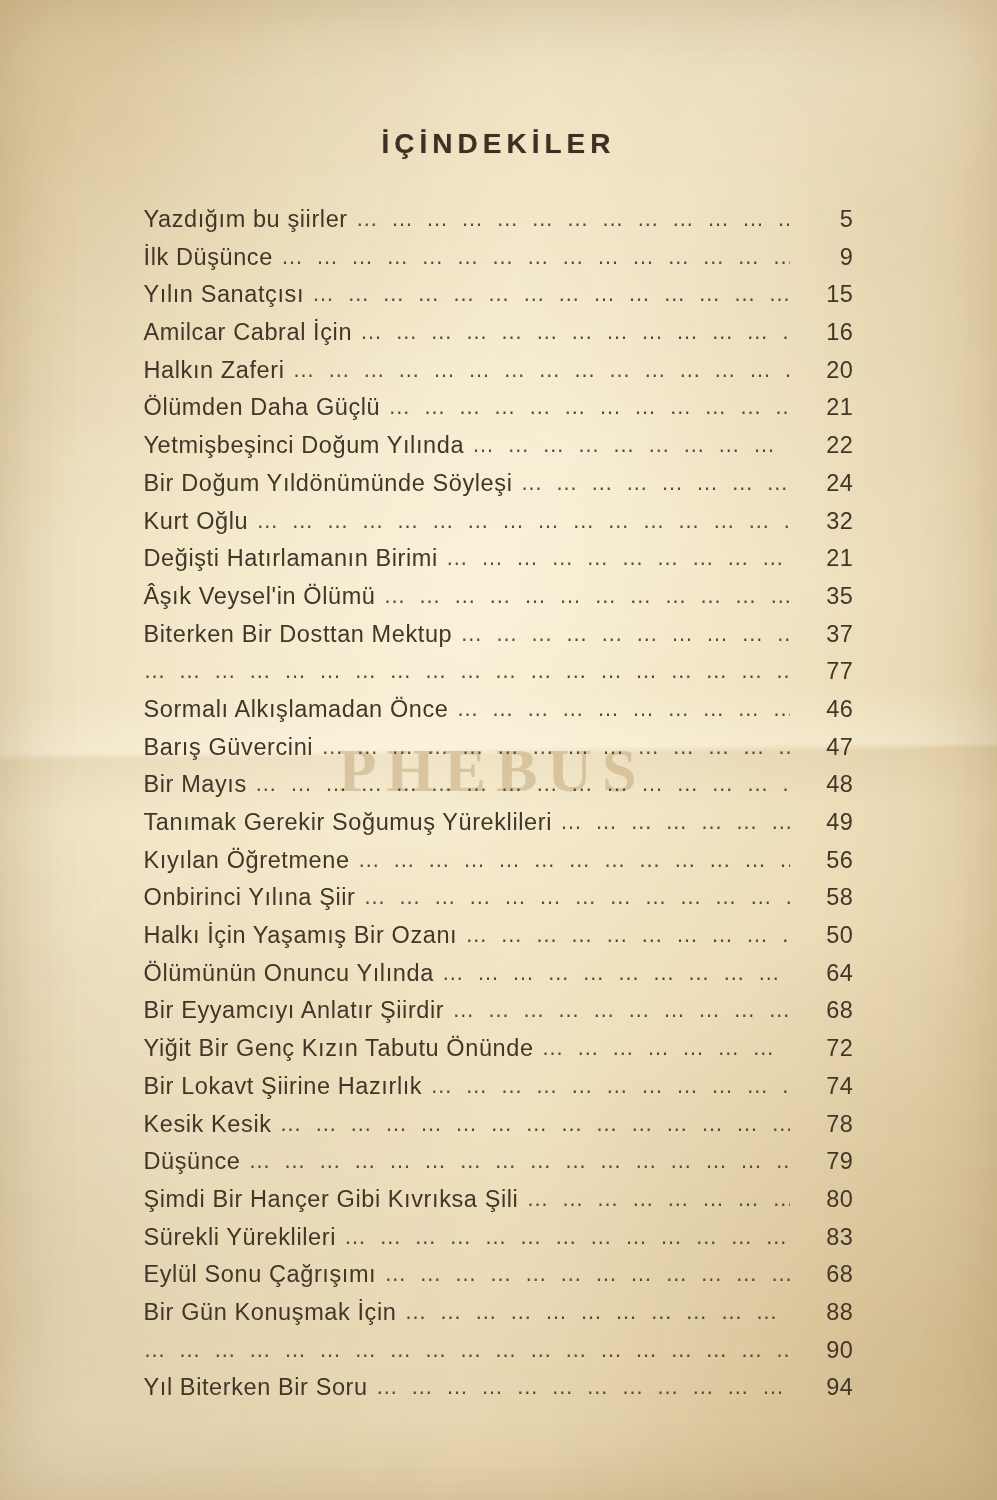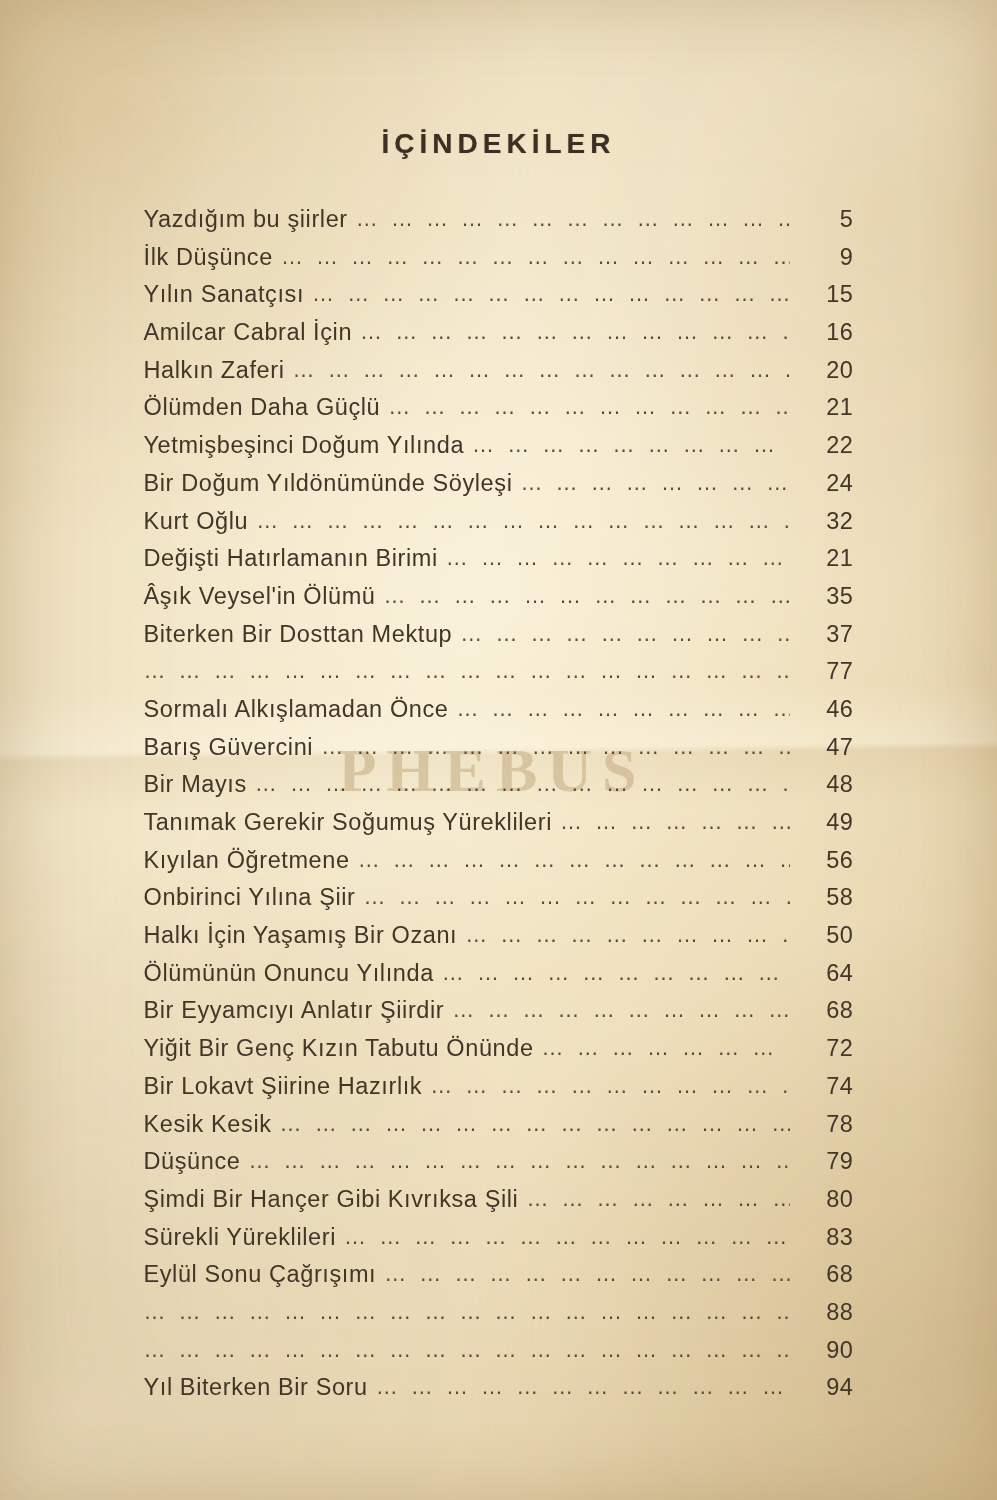--- a/index.html
+++ b/index.html
@@ -280,20 +280,21 @@
           <span class="toc-label">Sürekli Yüreklileri</span>
           <span class="toc-dots">… … … … … … … … … … … … … … … … … … … … … … … …</span>
           <span class="toc-page">83</span>
         </li>
         <li class="toc-row">
           <span class="toc-label">Eylül Sonu Çağrışımı</span>
           <span class="toc-dots">… … … … … … … … … … … … … … … … … … … … … … … …</span>
           <span class="toc-page">68</span>
         </li>
         <li class="toc-row">
+          <span class="toc-label">Bir Gün Konuşmak İçin</span>
           <span class="toc-dots">… … … … … … … … … … … … … … … … … … … … … … … …</span>
           <span class="toc-page">88</span>
         </li>
         <li class="toc-row">
           <span class="toc-dots">… … … … … … … … … … … … … … … … … … … … … … … …</span>
           <span class="toc-page">90</span>
         </li>
         <li class="toc-row">
           <span class="toc-label">Yıl Biterken Bir Soru</span>
           <span class="toc-dots">… … … … … … … … … … … … … … … … … … … … … … … …</span>

